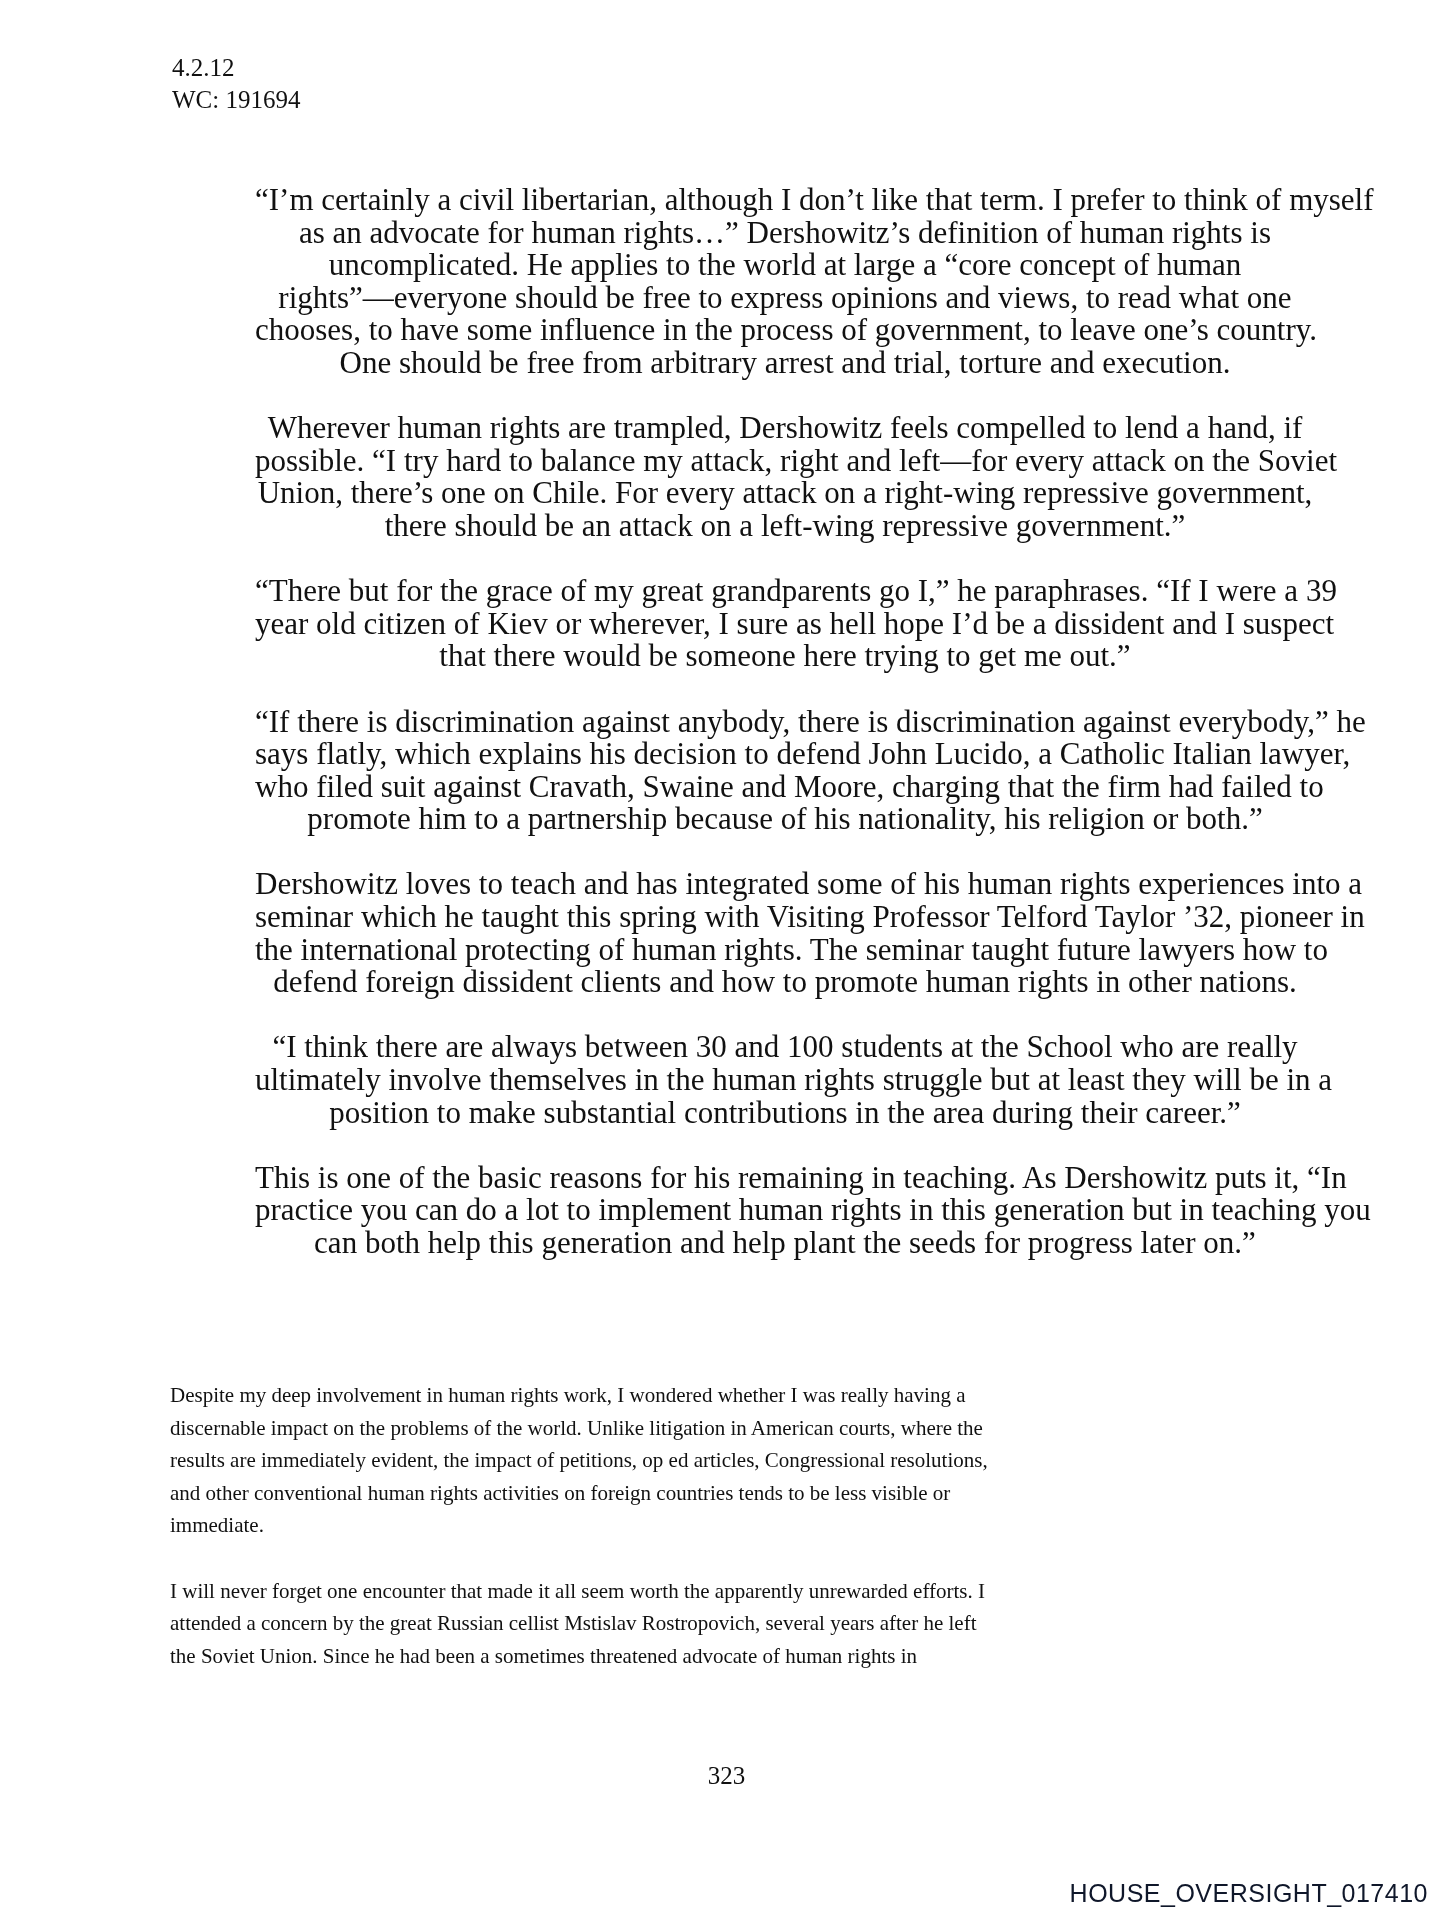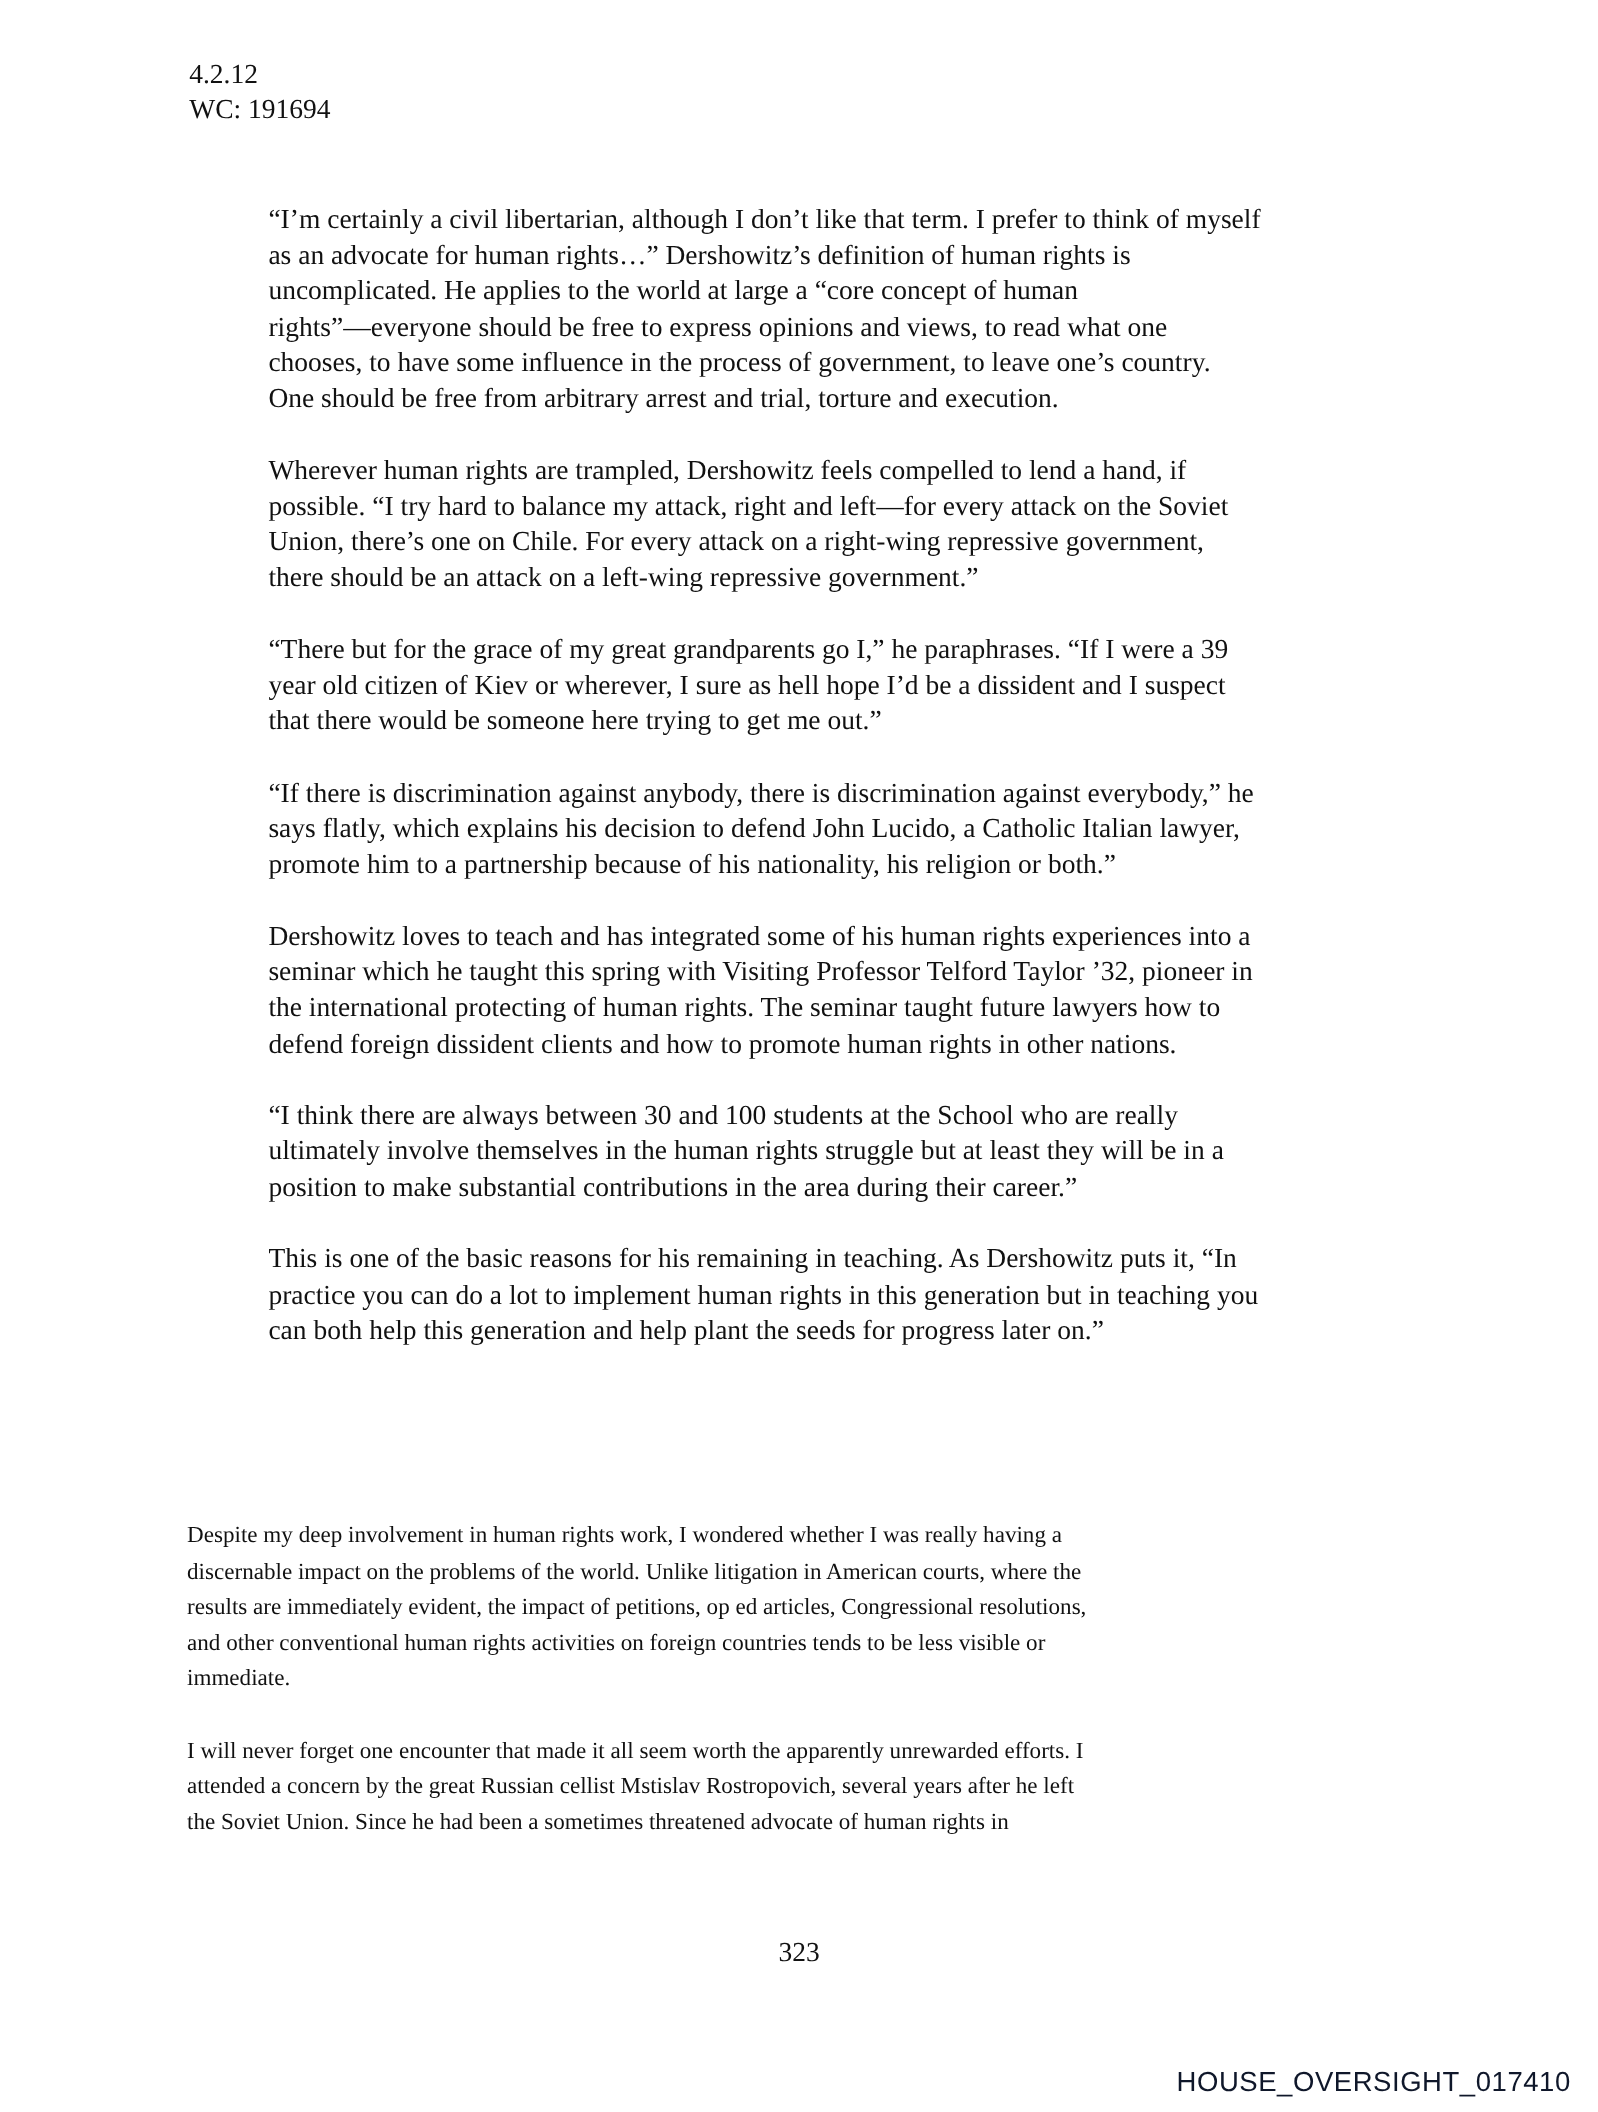--- a/index.html
+++ b/index.html
@@ -23,25 +23,26 @@
     .header {
       position: absolute;
       left: 172px;
       top: 52px;
       font-size: 25px;
       line-height: 32px;
     }
     .header div { white-space: nowrap; }
     .quote-block {
       position: absolute;
-      left: 244px;
+      left: 255px;
       top: 184px;
       width: 1060px;
-      font-size: 25px;
+      font-size: 31px;
       line-height: 32.6px;
+      text-align: center;
     }
     .body-block {
       position: absolute;
       left: 170px;
       top: 1379px;
       width: 1140px;
       font-size: 21px;
       line-height: 32.6px;
     }
     .para {
@@ -97,20 +98,21 @@
       <span class="line">there should be an attack on a left-wing repressive government.”</span>
     </p>
     <p class="para">
       <span class="line">“There but for the grace of my great grandparents go I,” he paraphrases.  “If I were a 39</span>
       <span class="line">year old citizen of Kiev or wherever, I sure as hell hope I’d be a dissident and I suspect</span>
       <span class="line">that there would be someone here trying to get me out.”</span>
     </p>
     <p class="para">
       <span class="line">“If there is discrimination against anybody, there is discrimination against everybody,” he</span>
       <span class="line">says flatly, which explains his decision to defend John Lucido, a Catholic Italian lawyer,</span>
+      <span class="line">who filed suit against Cravath, Swaine and Moore, charging that the firm had failed to</span>
       <span class="line">promote him to a partnership because of his nationality, his religion or both.”</span>
     </p>
     <p class="para">
       <span class="line">Dershowitz loves to teach and has integrated some of his human rights experiences into a</span>
       <span class="line">seminar which he taught this spring with Visiting Professor Telford Taylor ’32, pioneer in</span>
       <span class="line">the international protecting of human rights.  The seminar taught future lawyers how to</span>
       <span class="line">defend foreign dissident clients and how to promote human rights in other nations.</span>
     </p>
     <p class="para">
       <span class="line">“I think there are always between 30 and 100 students at the School who are really</span>

